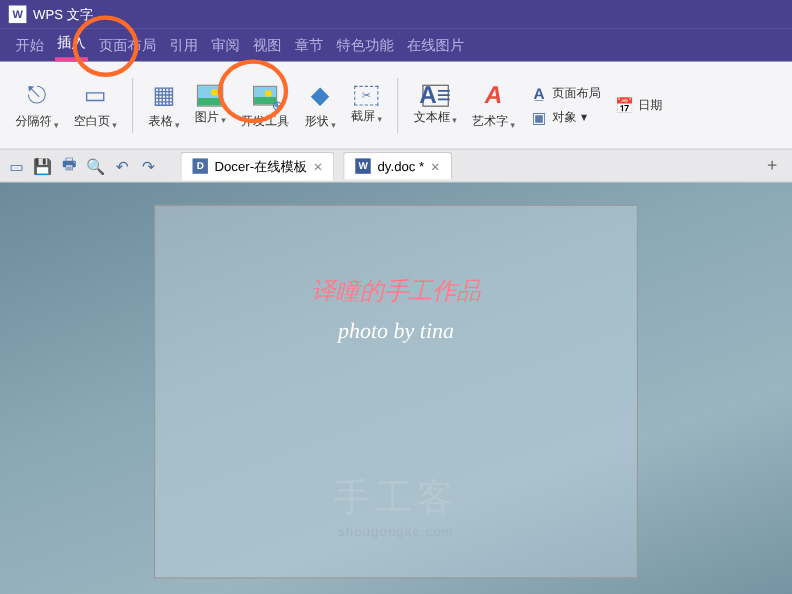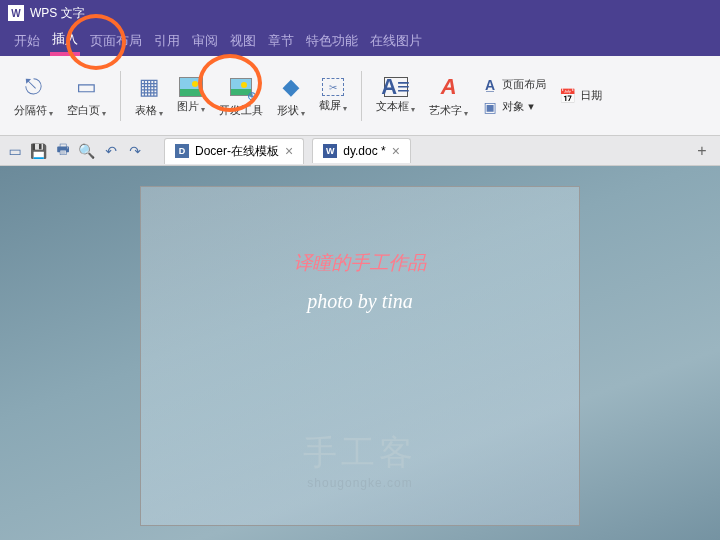--- a/index.html
+++ b/index.html
@@ -31,21 +31,21 @@
     .doc-tab .close-x { color: #888; cursor: pointer; font-size: 14px; }
     .add-tab { width: 24px; height: 24px; display: flex; align-items: center; justify-content: center; font-size: 16px; color: #666; cursor: pointer; }
     
     .document-area { background: linear-gradient(160deg, #6b8a9a 0%, #8aa8b5 40%, #9bb5c0 70%, #7593a2 100%); height: 374px; display: flex; justify-content: center; padding-top: 20px; position: relative; }
     .page { width: 440px; height: 340px; border: 1px solid #999; background: linear-gradient(160deg, rgba(240,245,248,0.3) 0%, rgba(200,220,230,0.4) 50%, rgba(180,200,215,0.5) 100%); }
     
     .annotation-circle { position: absolute; border: 4px solid #ff6b2b; border-radius: 50%; pointer-events: none; z-index: 100; }
     .circle-1 { top: 14px; left: 66px; width: 60px; height: 56px; }
     .circle-2 { top: 54px; left: 198px; width: 64px; height: 58px; }
     
-    .watermark-1 { position: absolute; top: 250px; left: 50%; transform: translateX(-50%); color: #ff7b8b; font-size: 19px; font-family: cursive; font-style: italic; z-index: 50; }
+    .watermark-1 { position: absolute; top: 250px; left: 50%; transform: translateX(-50%); color: #ff7b8b; font-size: 22px; font-family: cursive; font-style: italic; z-index: 50; }
     .watermark-2 { position: absolute; top: 290px; left: 50%; transform: translateX(-50%); color: #fff; font-size: 20px; font-family: cursive; font-style: italic; z-index: 50; }
     .watermark-3 { position: absolute; bottom: 50px; left: 50%; transform: translateX(-50%); text-align: center; z-index: 50; }
     .watermark-3 .big { color: #b5c8d0; font-size: 34px; letter-spacing: 4px; }
     .watermark-3 .small { color: #a0b5c0; font-size: 12px; letter-spacing: 1px; }
     
     .icon-pagebreak { color: #5b7bb5; }
     .icon-blankpage { color: #5b7bb5; }
     .icon-table { color: #5b7bb5; }
     .icon-picture { background: linear-gradient(to bottom, #87ceeb 60%, #3cb371 60%); border: 1px solid #888; position: relative; }
     .icon-picture::after { content: ''; position: absolute; top: 3px; right: 4px; width: 6px; height: 6px; background: #ffd700; border-radius: 50%; }

